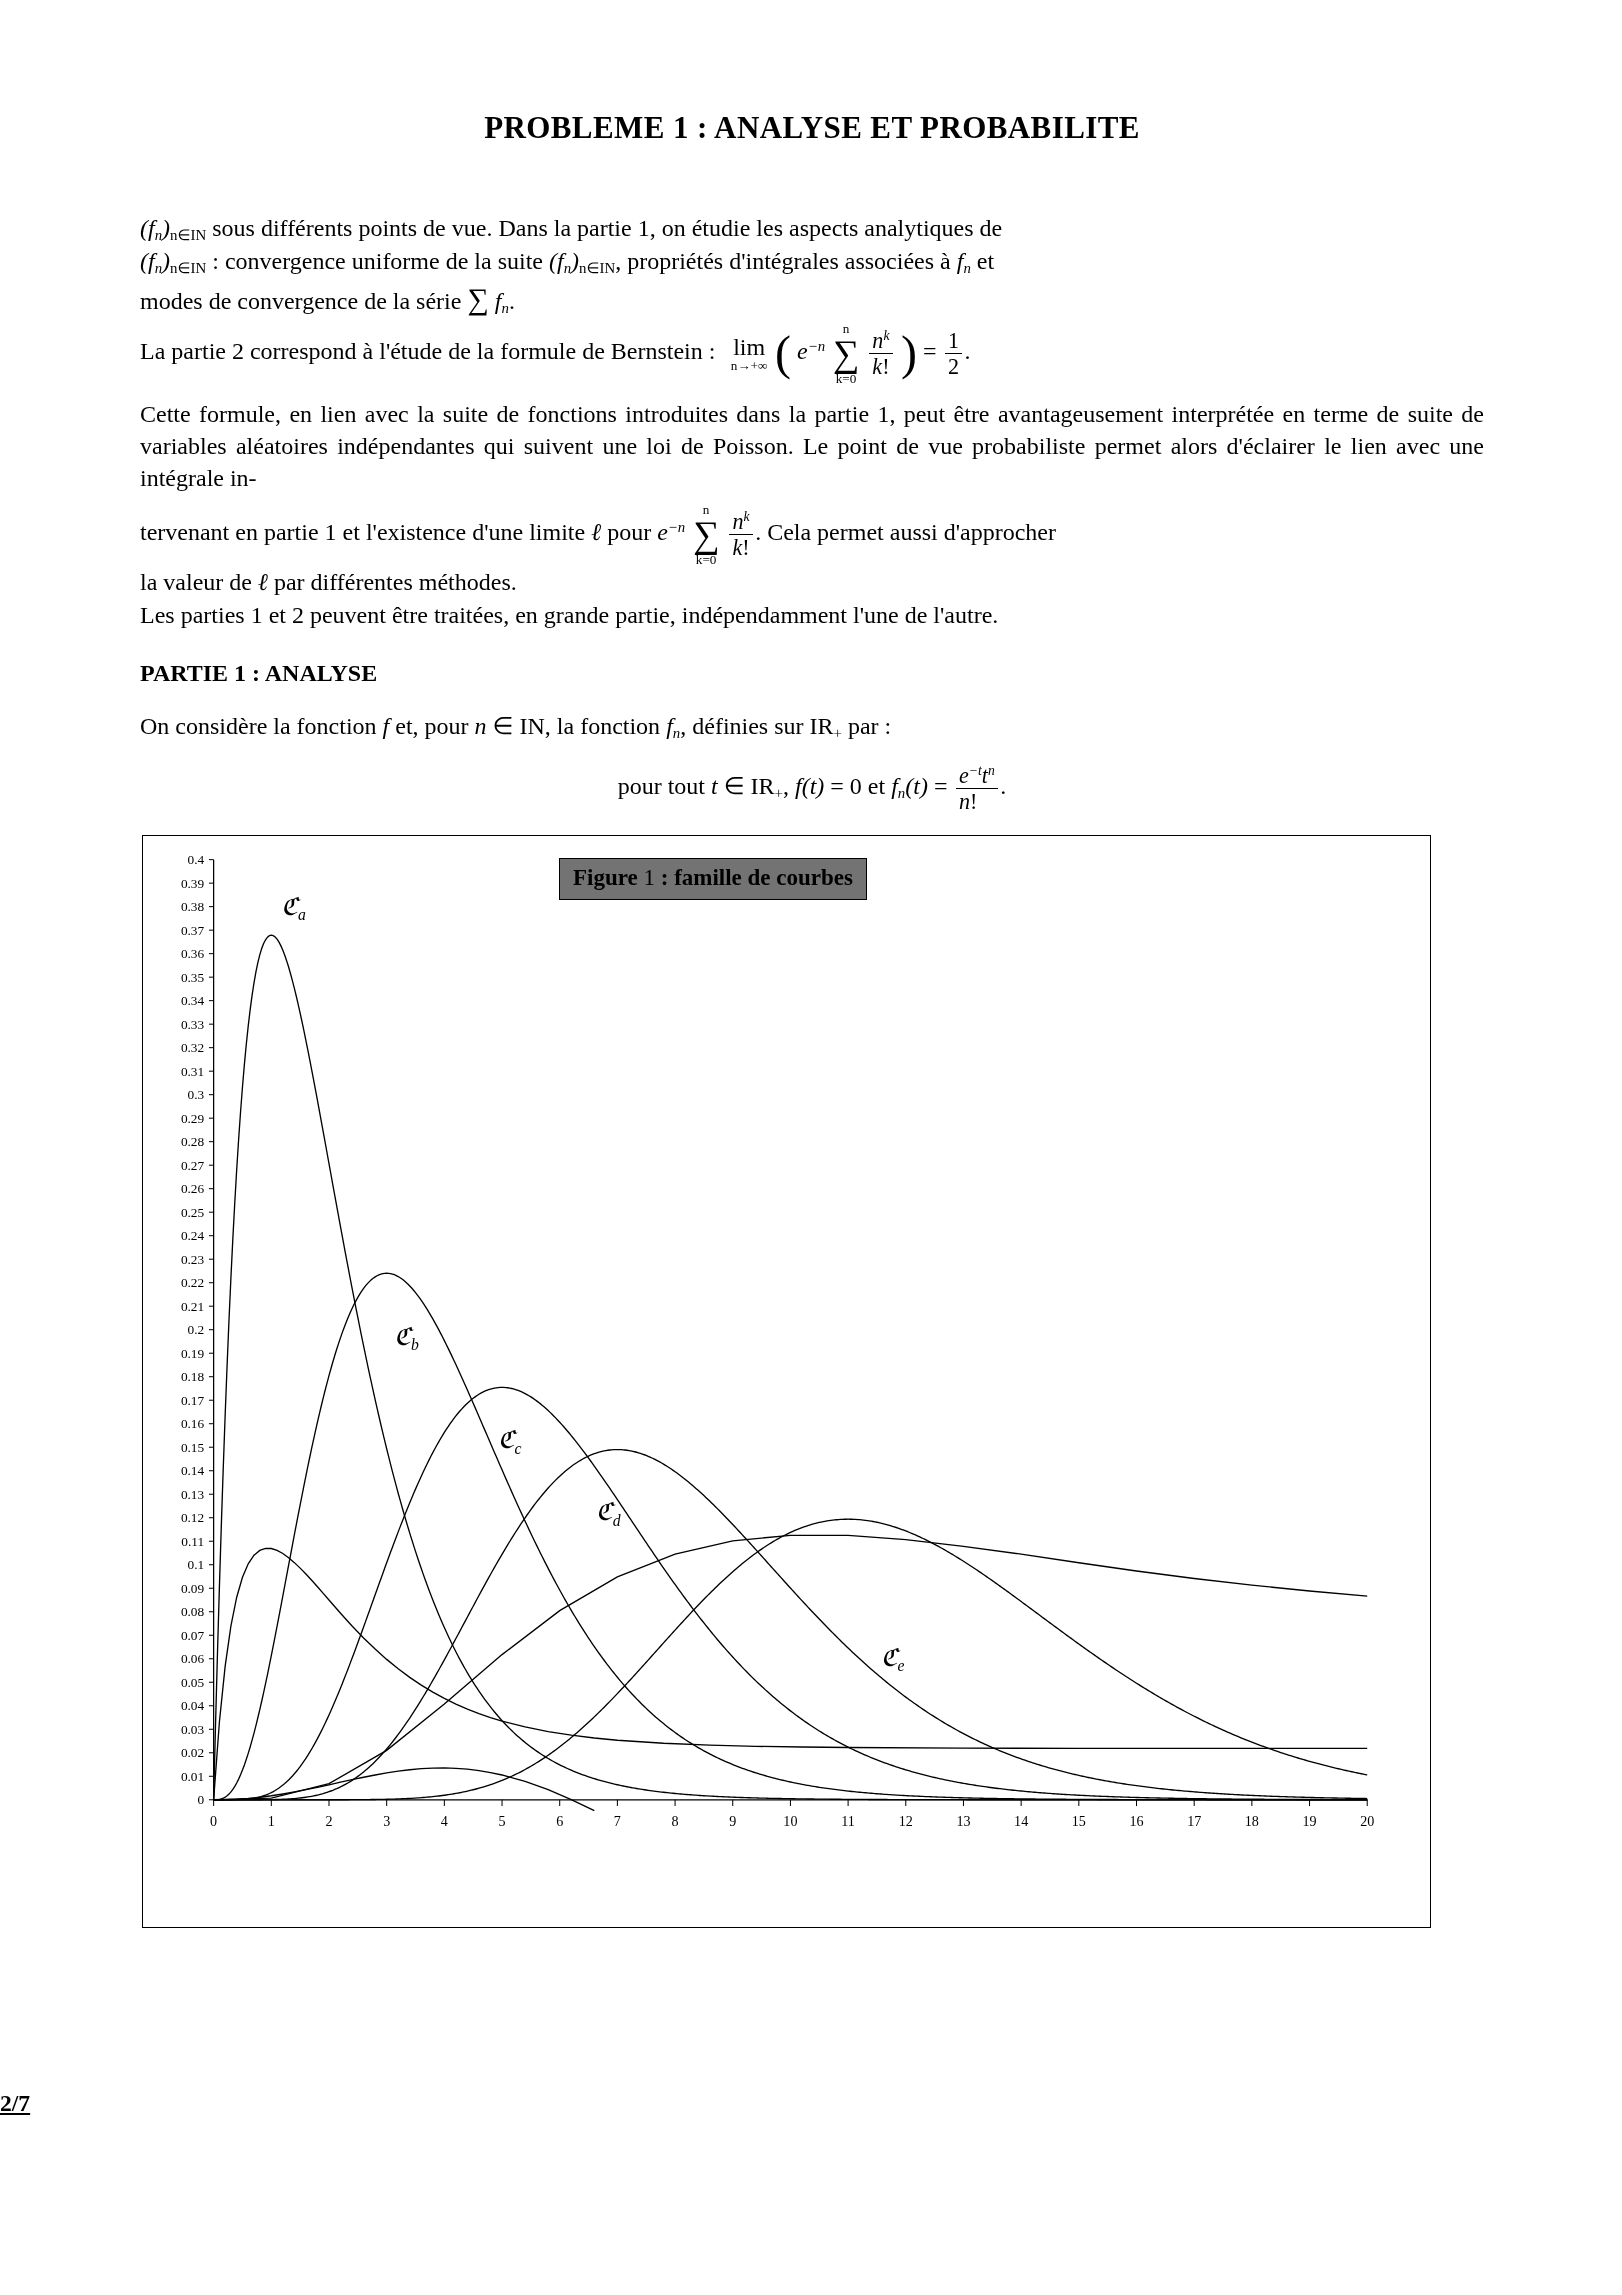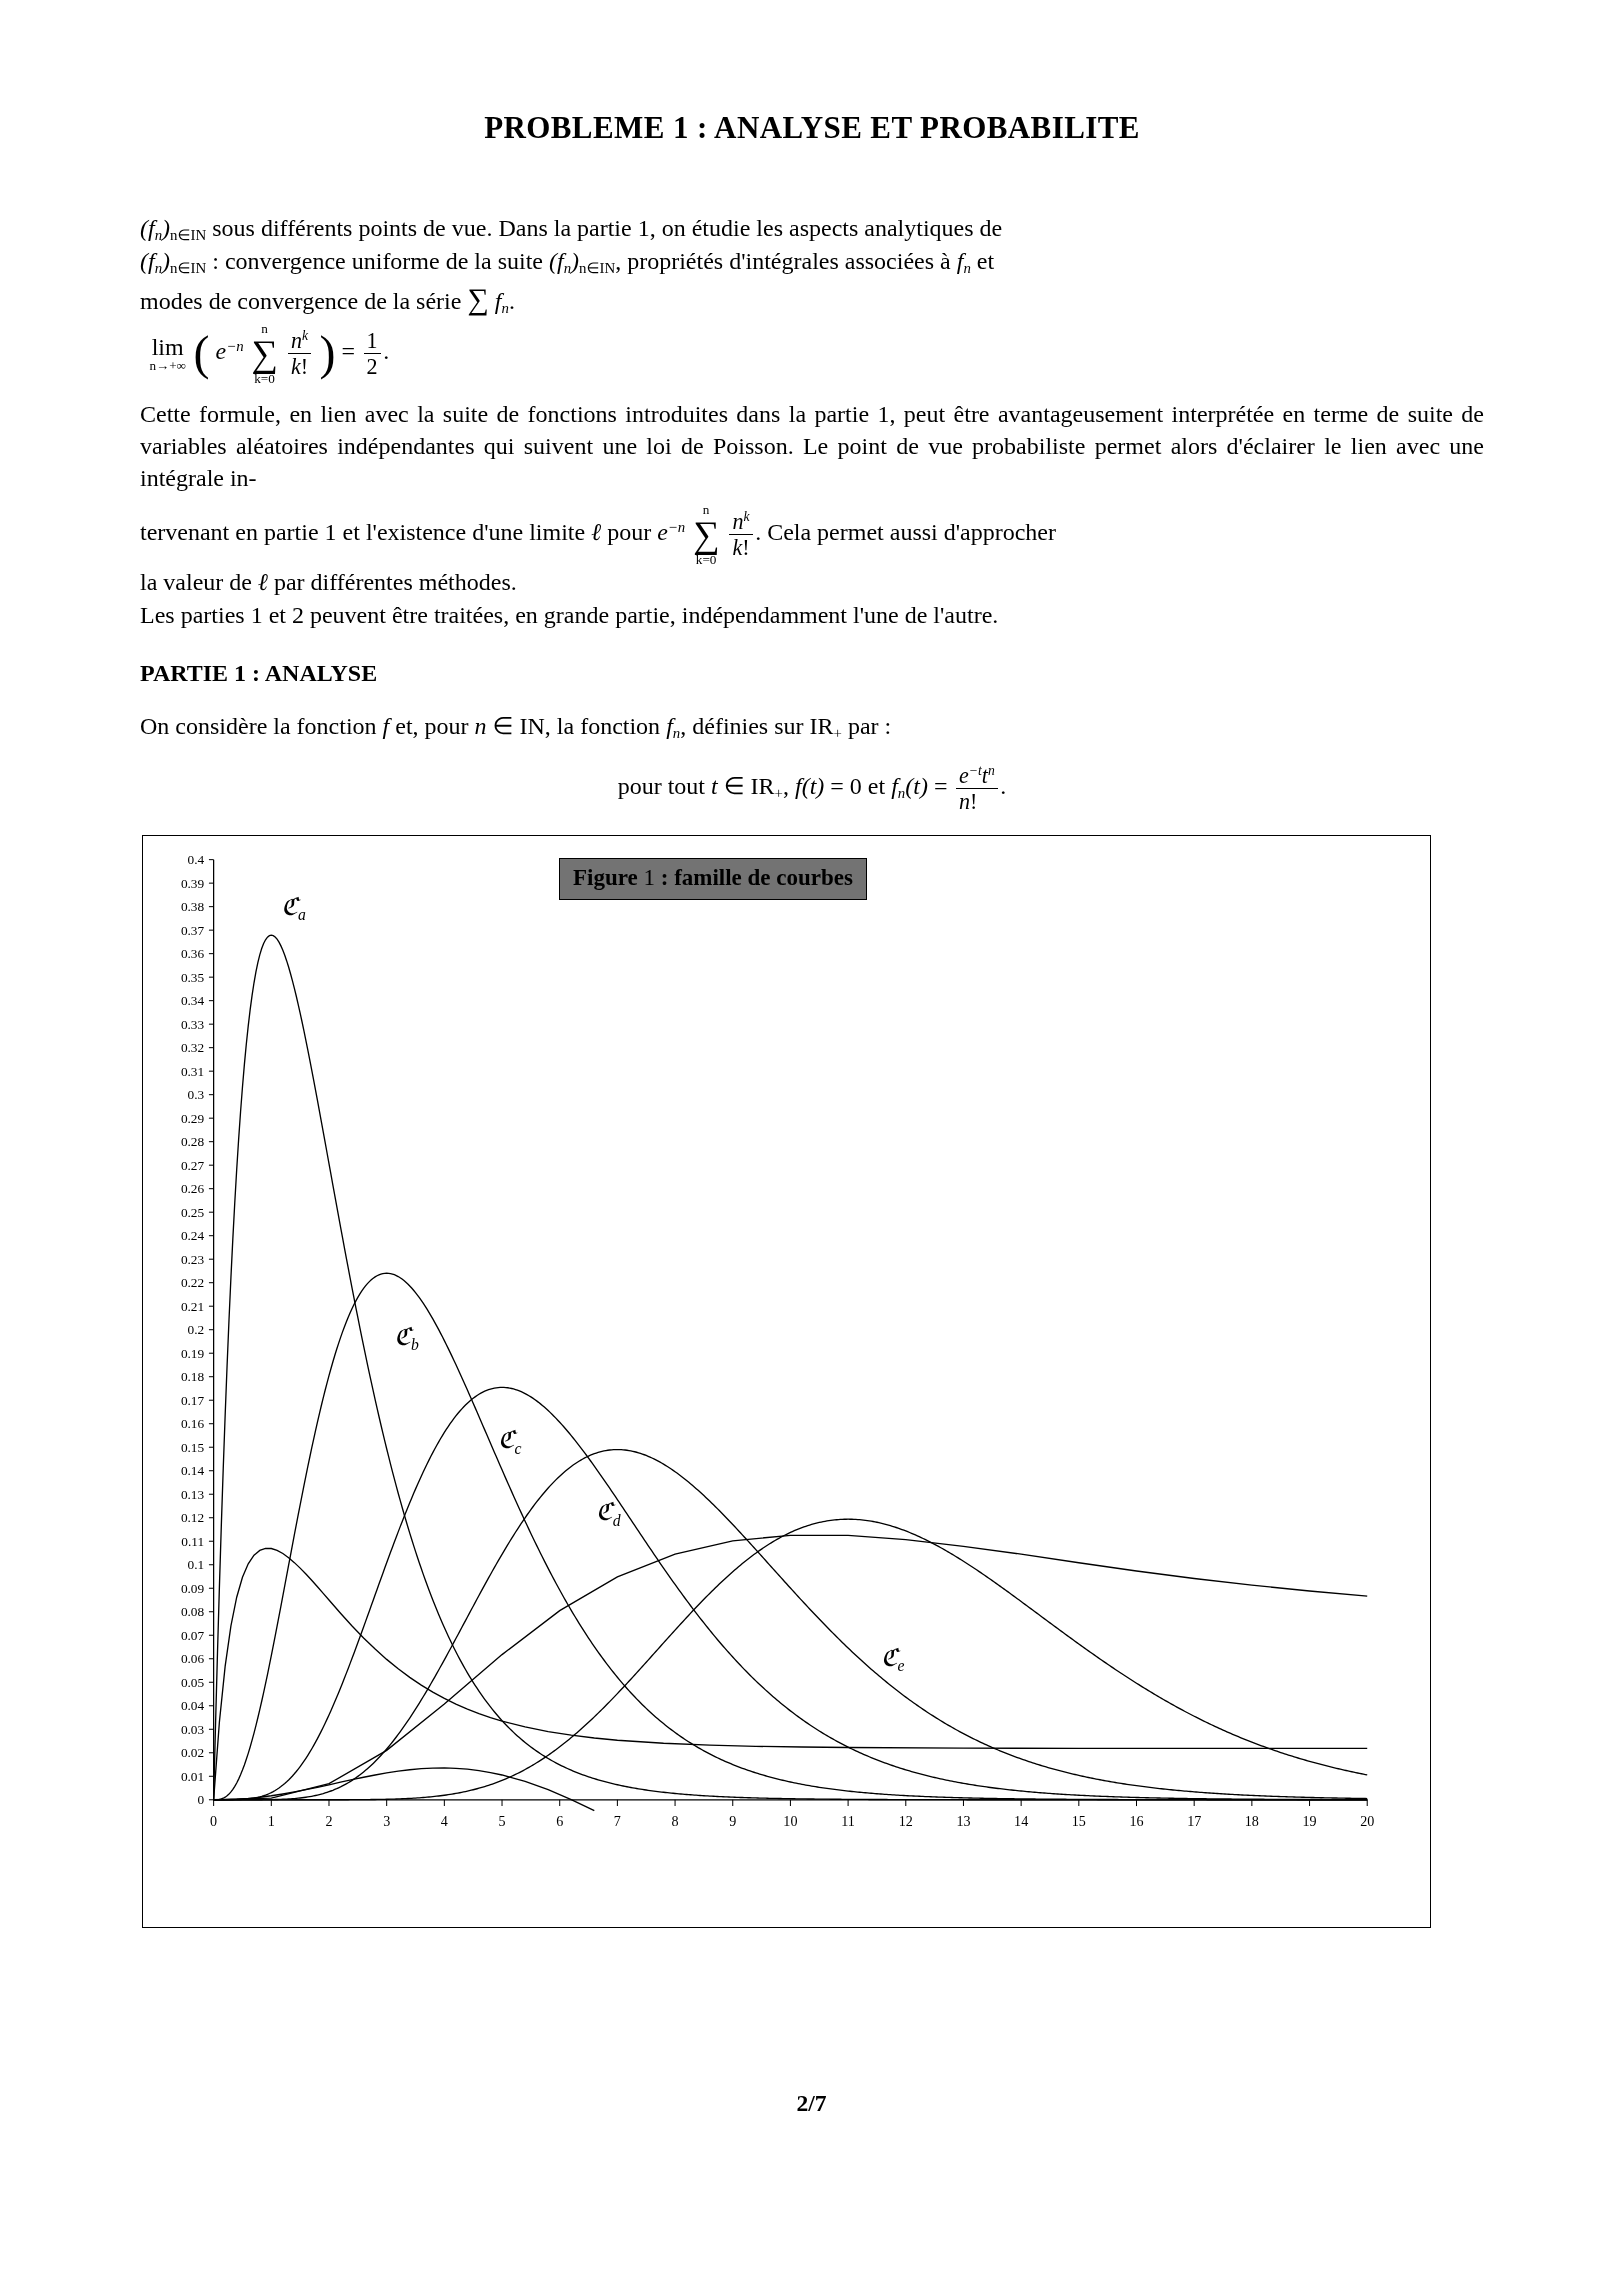--- a/index.html
+++ b/index.html
@@ -107,23 +107,23 @@
   .fig-title-box .num { font-weight: normal; }
   .plot {
     position: absolute;
     left: 0; top: 0;
   }
   .pagenum {
     position: absolute;
     left: 0;
     top: 2090px;
     width: 1623px;
-    text-align: center;
     font-size: 23.6px;
     font-weight: bold;
+    text-decoration: underline;
   }
 </style>
 </head>
 <body>
 
 <div class="page">
 
   <div class="content">
 
     <h1 class="title">PROBLEME 1 : ANALYSE ET PROBABILITE</h1>
@@ -137,20 +137,21 @@
       <span>: convergence uniforme de la suite</span>
       <span class="math">(f<span class="sub">n</span>)<span class="subup">n∈<span class="bb">IN</span></span></span><span>, propriétés d'intégrales associées à</span>
       <span class="math">f<span class="sub">n</span></span>
       <span>et</span>
       <br>
       <span>modes de convergence de la série</span>
       <span class="math"><span class="mathup" style="font-size:1.25em;">∑</span> f<span class="sub">n</span></span>.
     </p>
 
     <p class="para" style="margin-top:3.1px;">
+      <span>La partie 2 correspond à l'étude de la formule de Bernstein :</span>
       <span class="bigop" style="margin-left:9.4px;">
         <span class="lim-sym" style="font-size:1.0em;">lim</span>
         <span class="lim-bot">n→+∞</span>
       </span>
       <span class="paren-big">(</span>
       <span class="math">e<span class="sup">−n</span></span>
       <span class="bigop">
         <span class="lim-top">n</span>
         <span class="lim-sym">∑</span>
         <span class="lim-bot">k=0</span>

